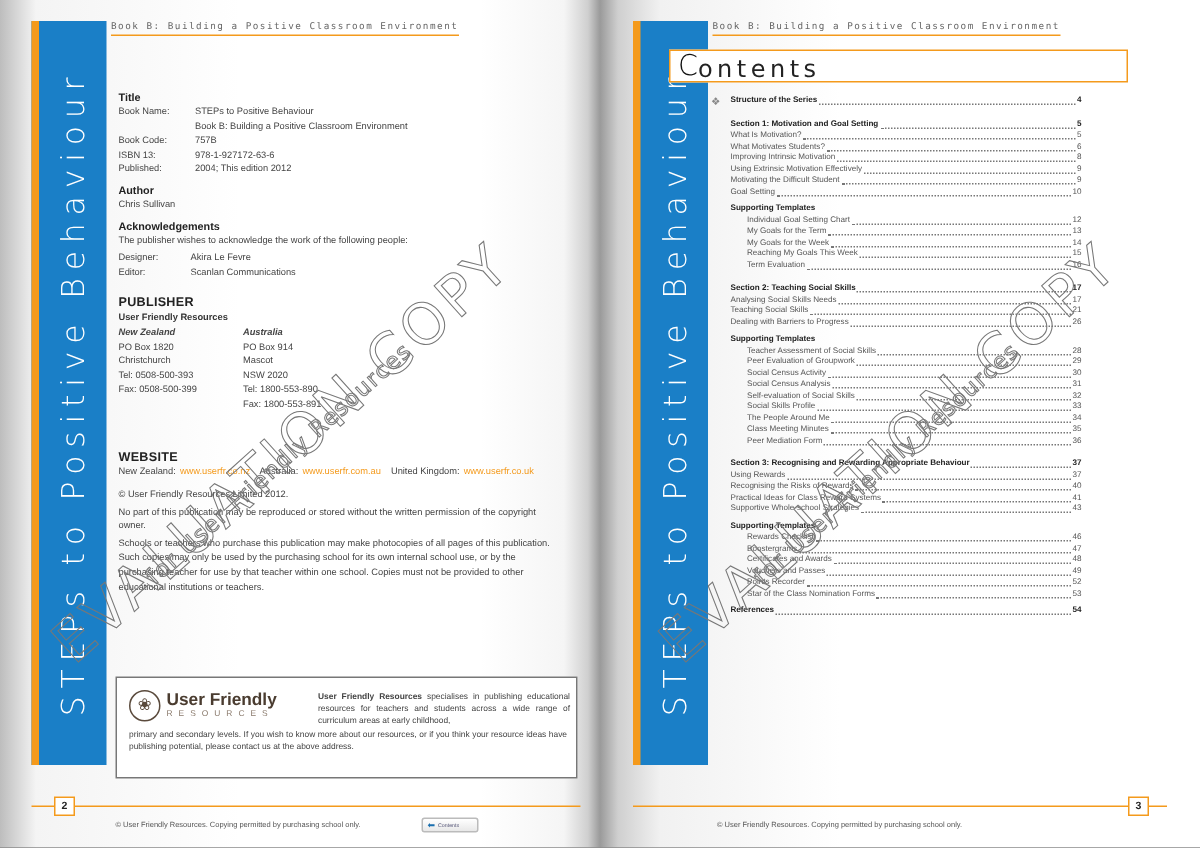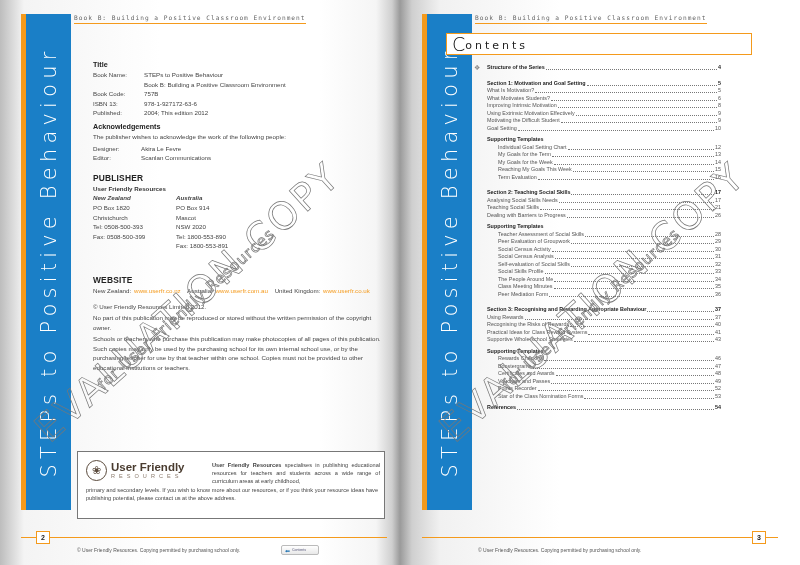--- a/index.html
+++ b/index.html
@@ -19,21 +19,21 @@
   .sidebar-text { position: absolute; left: 50%; top: 50%; white-space: nowrap;
     transform: translate(-50%, -50%) rotate(-90deg); color: #fff; font-family: "DejaVu Sans", sans-serif;
     font-size: 21px; letter-spacing: 5.2px; font-weight: 300; }
 
   .header-line { position: absolute; top: 14px; font-family: "DejaVu Sans Mono", monospace; font-size: 6.2px; letter-spacing: 1px;
     color: #666; padding-bottom: 2px; border-bottom: 1.5px solid #f49a1c; }
   .page.left .header-line { left: 74px; }
   .page.right .header-line { left: 75px; }
 
   
-  .lcontent { position: absolute; left: 93px; top: 60px; width: 250px; font-size: 6.2px; color: #444; line-height: 9.6px; }
+  .lcontent { position: absolute; left: 79px; top: 60px; width: 250px; font-size: 6.2px; color: #444; line-height: 9.6px; }
   .lcontent h4 { font-size: 7.2px; color: #222; font-weight: bold; line-height: 10px; }
   .lcontent h3 { font-size: 8.4px; color: #222; font-weight: bold; line-height: 11px; letter-spacing: 0.2px; }
   .kv { display: flex; }
   .kv .k { width: 51px; flex: none; }
   .kv2 .k { width: 48px; }
   .sect { margin-bottom: 4px; }
   .addr { display: flex; }
   .addr .col { width: 83px; }
   .addr .col .country { font-style: italic; font-weight: bold; }
   .orange { color: #f49a1c; }
@@ -57,21 +57,21 @@
   .page.right .page-num { left: 352px; }
   .footer-text { position: absolute; top: 547px; font-size: 5px; color: #555; }
   .page.left .footer-text { left: 77px; }
   .page.right .footer-text { left: 78px; }
   .contents-btn { position: absolute; left: 281px; top: 545px; width: 38px; height: 10px; border: 1px solid #bbb; border-radius: 2px; background: linear-gradient(#fff, #e8e8e8); font-size: 3.5px; color: #557; display: flex; align-items: center; padding-left: 3px; gap: 2px; cursor: pointer; }
   .contents-btn .arrow { color: #1a6faf; font-size: 6px; }
 
   
   .contents-title { position: absolute; left: 446px; top: 33px; width: 306px; height: 22px; border: 1px solid #f49a1c; background: #fff; padding-left: 5px; display: flex; align-items: center; }
   .contents-title .cap { font-size: 19px; font-family: "DejaVu Sans", sans-serif; font-weight: 200; color: #111; line-height: 20px; }
-  .contents-title .rest { font-size: 11px; letter-spacing: 3px; color: #222; font-family: "DejaVu Sans", sans-serif; margin-top: 2px; }
+  .contents-title .rest { font-size: 16px; letter-spacing: 3px; color: #222; font-family: "DejaVu Sans", sans-serif; margin-top: 2px; }
 
   .toc { position: absolute; left: 487px; top: 64px; width: 234px; font-size: 5.4px; color: #555; }
   .toc-row { display: flex; align-items: flex-end; height: 7.5px; line-height: 7.5px; white-space: nowrap; }
   .toc-row .lbl { flex: none; }
   .toc-row .dots { flex: 1; border-bottom: 0.6px dotted #777; margin: 0 1px 1.5px; }
   .toc-row .pg { flex: none; }
   .toc-row.bold { font-weight: bold; color: #222; }
   .toc-row.indent { padding-left: 11px; }
   .toc-row.sub-head { font-weight: bold; color: #222; }
   .toc-structure { position: absolute; left: -13px; top: 0; font-size: 7px; color: #888; }
@@ -112,20 +112,24 @@
         <div class="kv">
             <span class="k">ISBN 13:</span>
             <span>978-1-927172-63-6</span>
           </div>
         <div class="kv">
             <span class="k">Published:</span>
             <span>2004; This edition 2012</span>
           </div>
       </div>
 
+      <div class="sect">
+        <h4>Author</h4>
+        <div>Chris Sullivan</div>
+      </div>
 
       <div class="sect">
         <h4>Acknowledgements</h4>
         <div style="margin-bottom:2px">The publisher wishes to acknowledge the work of the following people:</div>
         <div class="kv kv2">
             <span class="k">Designer:</span>
             <span>Akira Le Fevre</span>
           </div>
         <div class="kv kv2">
             <span class="k">Editor:</span>

